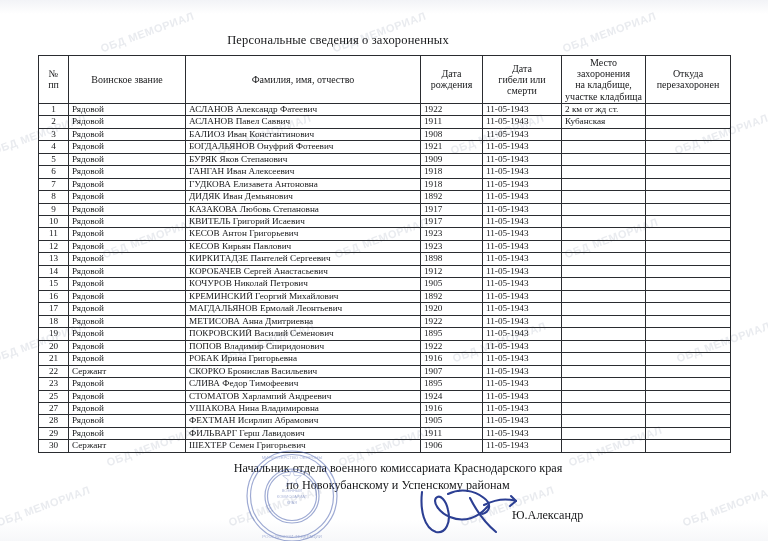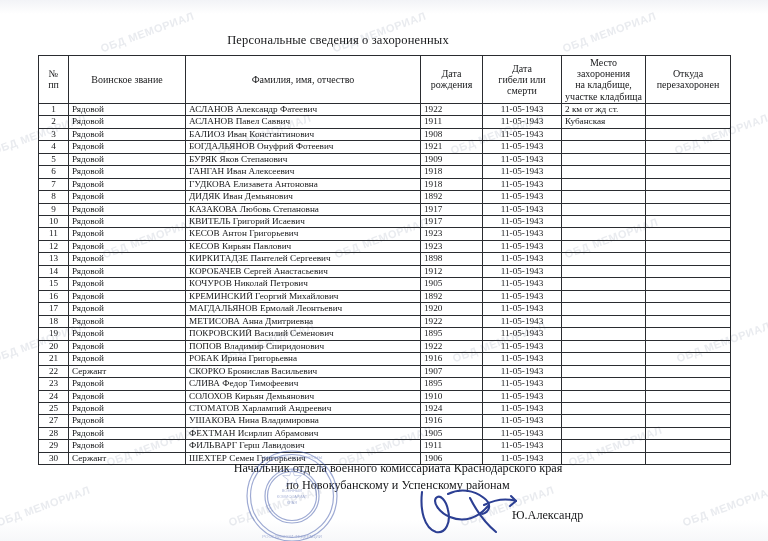--- a/index.html
+++ b/index.html
@@ -95,21 +95,21 @@
     height: 11.47px;
     line-height: 11.4px;
     padding: 0 3px;
     white-space: nowrap;
     overflow: hidden;
   }
   td.c-num { text-align: center; }
   td.c-rank { text-align: left; padding-left: 5px; }
   td.c-name { text-align: left; padding-left: 5px; }
   td.c-born { text-align: left; }
-  td.c-died { text-align: center; }
+  td.c-died { }
   td.c-place { text-align: left; padding-left: 4px; }
   td.c-from  { text-align: left; padding-left: 4px; }
 
   
   col.w-num   { width: 30px; }
   col.w-rank  { width: 117px; }
   col.w-name  { width: 235px; }
   col.w-born  { width: 62px; }
   col.w-died  { width: 79px; }
   col.w-place { width: 84px; }
@@ -434,29 +434,20 @@
           <tr>
             <td class="c-num">23</td>
             <td class="c-rank">Рядовой</td>
             <td class="c-name">СЛИВА Федор Тимофеевич</td>
             <td class="c-born">1895</td>
             <td class="c-died">11-05-1943</td>
             <td class="c-place"></td>
             <td class="c-from"></td>
           </tr>
           <tr>
-            <td class="c-num">24</td>
-            <td class="c-rank">Рядовой</td>
-            <td class="c-name">СОЛОХОВ Кирьян Демьянович</td>
-            <td class="c-born">1910</td>
-            <td class="c-died">11-05-1943</td>
-            <td class="c-place"></td>
-            <td class="c-from"></td>
-          </tr>
-          <tr>
             <td class="c-num">25</td>
             <td class="c-rank">Рядовой</td>
             <td class="c-name">СТОМАТОВ Харлампий Андреевич</td>
             <td class="c-born">1924</td>
             <td class="c-died">11-05-1943</td>
             <td class="c-place"></td>
             <td class="c-from"></td>
           </tr>
           <tr>
             <td class="c-num">27</td>

